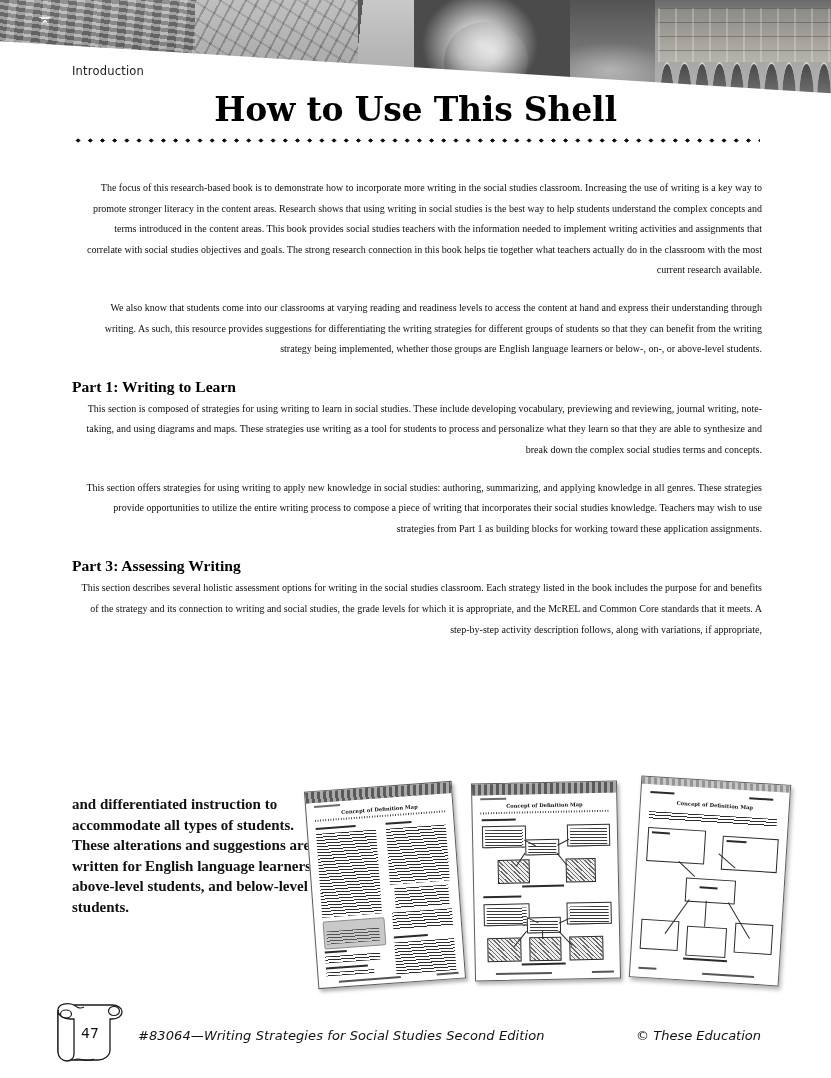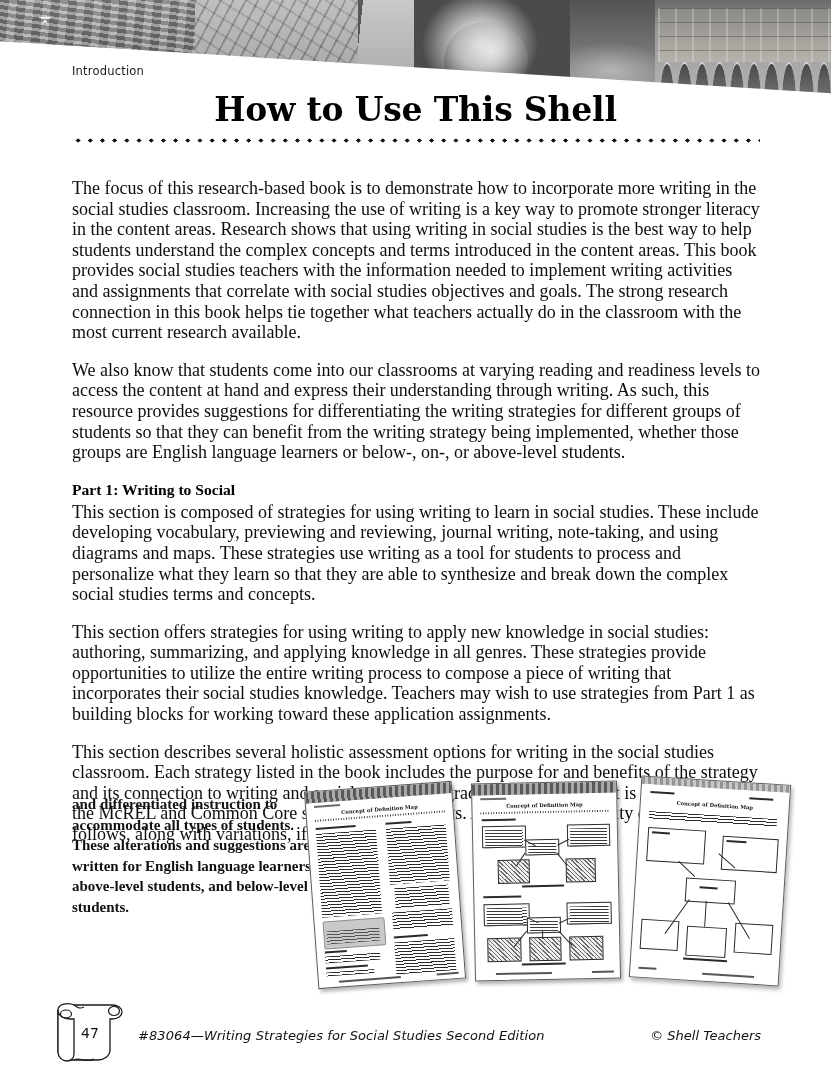--- a/index.html
+++ b/index.html
@@ -160,24 +160,24 @@
     background-repeat: repeat-x;
   }
 
   .body-col {
     position: absolute;
     left: 72px;
     top: 178px;
     width: 690px;
   }
   p.para {
-    margin: 0 0 17px 0;
-    font-size: 18px;
+    margin: 0 0 17px 8px;
+    font-size: 10px;
     line-height: 20.6px;
-    text-align: left;
+    text-align: right;
     color: #0d0d0d;
   }
   h3.part-head {
     margin: 0 0 2px 0;
     font-size: 15.6px;
     line-height: 20px;
     font-weight: bold;
     color: #000;
   }
   .part-block { margin-bottom: 17px; }
@@ -349,29 +349,30 @@
 
 <div class="sect-label">Introduction</div>
 <div class="doc-title">How to Use This Shell</div>
 <div class="dot-rule"></div>
 
 <div class="body-col">
   <p class="para">The focus of this research-based book is to demonstrate how to incorporate more writing in the social studies classroom.  Increasing the use of writing is a key way to promote stronger literacy in the content areas.  Research shows that using writing in social studies is the best way to help students understand the complex concepts and terms introduced in the content areas.  This book provides social studies teachers with the information needed to implement writing activities and assignments that correlate with social studies objectives and goals.  The strong research connection in this book helps tie together what teachers actually do in the classroom with the most current research available.</p>
   <p class="para">We also know that students come into our classrooms at varying reading and readiness levels to access the content at hand and express their understanding through writing.  As such, this resource provides suggestions for differentiating the writing strategies for different groups of students so that they can benefit from the writing strategy being implemented, whether those groups are English language learners or below-, on-, or above-level students.</p>
 
   <div class="part-block">
-    <h3 class="part-head">Part 1: Writing to Social</h3>
+    <h3 class="part-head">Part 1: Writing to Learn</h3>
     <p class="para">This section is composed of strategies for using writing to learn in social studies.  These include developing vocabulary, previewing and reviewing, journal writing, note-taking, and using diagrams and maps.  These strategies use writing as a tool for students to process and personalize what they learn so that they are able to synthesize and break down the complex social studies terms and concepts.</p>
   </div>
 
   <div class="part-block">
     <p class="para">This section offers strategies for using writing to apply new knowledge in social studies: authoring, summarizing, and applying knowledge in all genres.  These strategies provide opportunities to utilize the entire writing process to compose a piece of writing that incorporates their social studies knowledge.  Teachers may wish to use strategies from Part 1 as building blocks for working toward these application assignments.</p>
   </div>
 
   <div class="part-block">
+    <h3 class="part-head">Part 3: Assessing Writing</h3>
     <p class="para">This section describes several holistic assessment options for writing in the social studies classroom.  Each strategy listed in the book includes the purpose for and benefits of the strategy and its connection to writing and social studies, the grade levels for which it is appropriate, and the McREL and Common Core standards that it meets.  A step-by-step activity description follows, along with variations, if appropriate,</p>
   </div>
 </div>
 
 <div class="wrap-col">and differentiated instruction to accommodate all types of students.  These alterations and suggestions are written for English language learners, above-level students, and below-level students.</div>
 
 <div class="thumbs">
 
   <div class="thumb" style="left:6px; top:14px; width:146px; height:196px; transform: rotate(-4.2deg);">
     <div class="t-band"></div>
@@ -474,13 +475,13 @@
     <path d="M14 12 C14 18, 20 21, 26 21 L30 21 L30 56 C30 60, 27 63, 23 63
              C18 63, 14 59, 14 54 Z" fill="#ffffff" stroke="#1a1a1a" stroke-width="1.3"></path>
     <ellipse cx="22" cy="16" rx="5.5" ry="4" fill="none" stroke="#1a1a1a" stroke-width="1.2"></ellipse>
     <ellipse cx="70" cy="13" rx="5.5" ry="4.5" fill="none" stroke="#1a1a1a" stroke-width="1.2"></ellipse>
     <path d="M30 7 C34 10, 36 11, 40 9" fill="none" stroke="#1a1a1a" stroke-width="1.1"></path>
     <path d="M30 62 C36 58, 42 66, 50 61" fill="none" stroke="#1a1a1a" stroke-width="1.1"></path>
   </svg>
 </div>
 <div class="page-num">47</div>
 <div class="foot-left">#83064—Writing Strategies for Social Studies Second Edition</div>
-<div class="foot-right">© Shell Teachers</div>
+<div class="foot-right">© These Education</div>
 
 </body></html>

